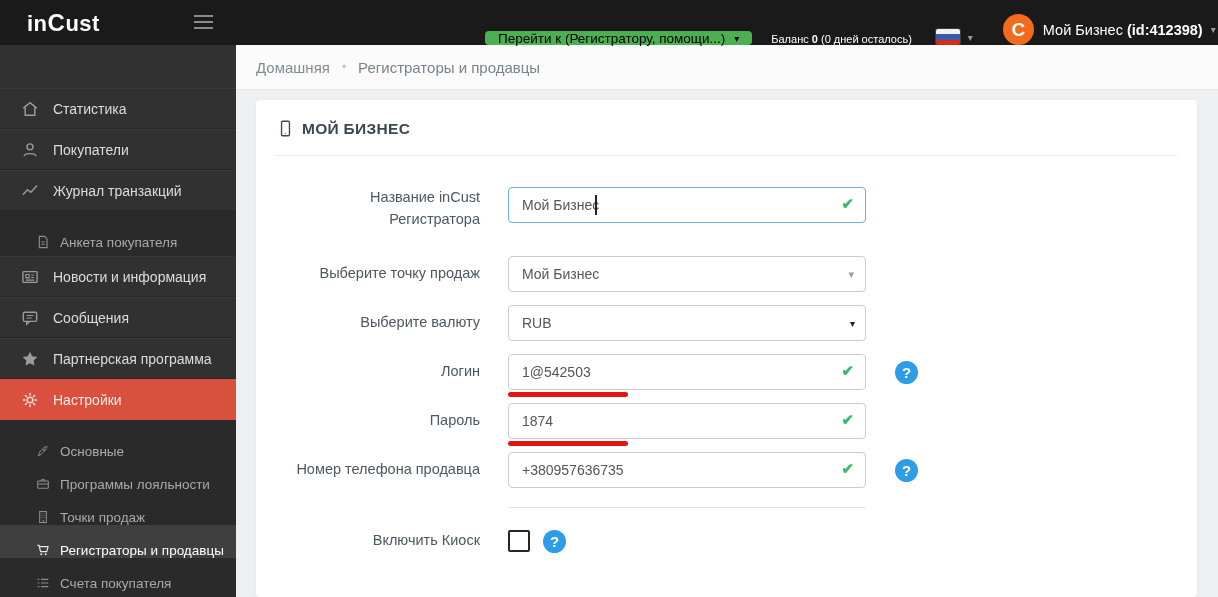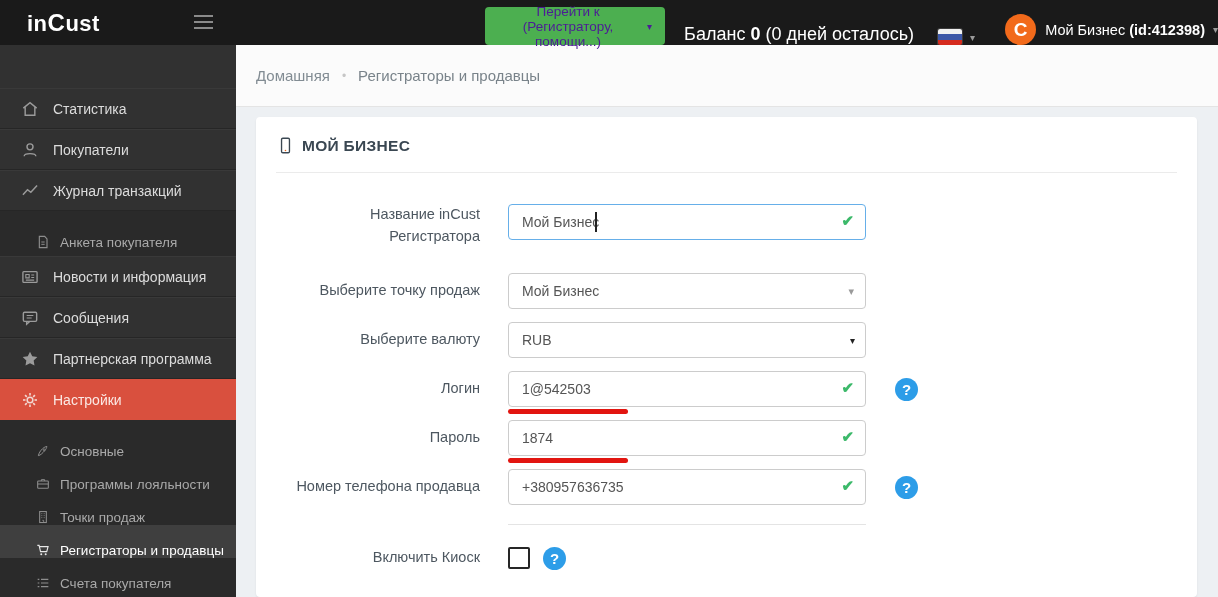--- a/index.html
+++ b/index.html
@@ -6,25 +6,25 @@
   html,body { width:1218px; height:597px; overflow:hidden;
     font-family:"Liberation Sans", sans-serif; background:#edf0f3; }
 
   
   .header { height:45px; background:#1a1a1a; display:flex; align-items:flex-end; position:relative; }
   .hdr-left { width:236px; height:100%; position:relative; display:flex; align-items:center; flex:none; }
   .logo { margin-left:27px; color:#fff; font-size:22px; font-weight:bold; letter-spacing:.5px; }
   .logo .logo-c { display:inline-block; font-weight:800; font-size:24px; }
   .hamburger { position:absolute; left:194px; top:15px; width:19px; cursor:pointer; }
   .hamburger span { display:block; height:2px; background:#8a8a8a; margin-bottom:4px; }
-  .goto-btn { margin-left:249px; height:38px; background:#4caf50; color:#4c1d95; border:none;
+  .goto-btn { margin-left:249px; height:14px; background:#4caf50; color:#000000; border:none;
     border-radius:4px; font-size:13.5px; padding:0 13px; display:flex; align-items:center;
     cursor:pointer; font-family:inherit; }
   .goto-btn .caret { margin-left:9px; font-size:10px; }
-  .balance { color:#fff; font-size:18px; margin-left:19px; white-space:nowrap; }
+  .balance { color:#fff; font-size:11px; margin-left:19px; white-space:nowrap; }
   .balance b { font-weight:bold; }
   .lang { display:flex; align-items:center; margin-left:24px; cursor:pointer; }
   .flag { width:24px; height:16px; border-radius:2px; overflow:hidden; box-shadow:0 0 0 1px rgba(255,255,255,.15); }
   .flag div { height:33.33%; }
   .flag .w { background:#f2f2f2; } .flag .b { background:#3d58a8; } .flag .r { background:#d52b1e; }
   .hdr-caret { color:#9a9a9a; font-size:10px; margin-left:8px; }
   .account { display:flex; align-items:center; margin-left:30px; cursor:pointer; }
   .acct-logo { width:31px; height:31px; border-radius:50%; background:#f26a1b; color:#fff;
     font-weight:bold; font-size:19px; display:flex; align-items:center; justify-content:center; }
   .acct-name { color:#fff; font-size:14.5px; margin-left:9px; white-space:nowrap; }
@@ -43,21 +43,21 @@
   .sb-sub-block { background:#2a2a2a; padding:6px 0; }
   .sb-sub { height:33px; display:flex; align-items:flex-end; padding-left:35px; cursor:pointer;
     font-size:13.5px; color:#a9a9a9; }
   .sb-sub .ic { width:16px; height:16px; margin-right:9px; color:#8d8d8d; flex:none; }
   .sb-sub.active { background:#3f3f3f; color:#fff; }
   .sb-sub.active .ic { color:#e8e8e8; }
   .ic svg { width:100%; height:100%; display:block; }
 
   
   .main { flex:1; display:flex; flex-direction:column; }
-  .breadcrumb-bar { height:62px; background:#fbfbfb; border-bottom:1px solid #e4e4e4;
+  .breadcrumb-bar { height:45px; background:#fbfbfb; border-bottom:1px solid #e4e4e4;
     display:flex; align-items:center; padding-left:20px; font-size:15px; color:#828c93; flex:none; }
   .bc-sep { color:#c6c6c6; margin:0 12px; font-size:12px; }
   .bc-current { color:#79838a; }
   .content { flex:1; background:#edf0f3; padding:10px 21px 0 20px; overflow:hidden; }
   .card { background:#fff; border-radius:4px; box-shadow:0 1px 2px rgba(0,0,0,.08);
     height:100%; padding:19px 20px; }
   .card-title { display:flex; align-items:center; color:#3a4752; font-weight:bold;
     font-size:15.5px; letter-spacing:.3px; }
   .card-title .ic { width:19px; height:19px; margin-right:7px; color:#3a4752; }
   .card-hr { border:none; border-top:1px solid #ebebeb; margin-top:17px; }

